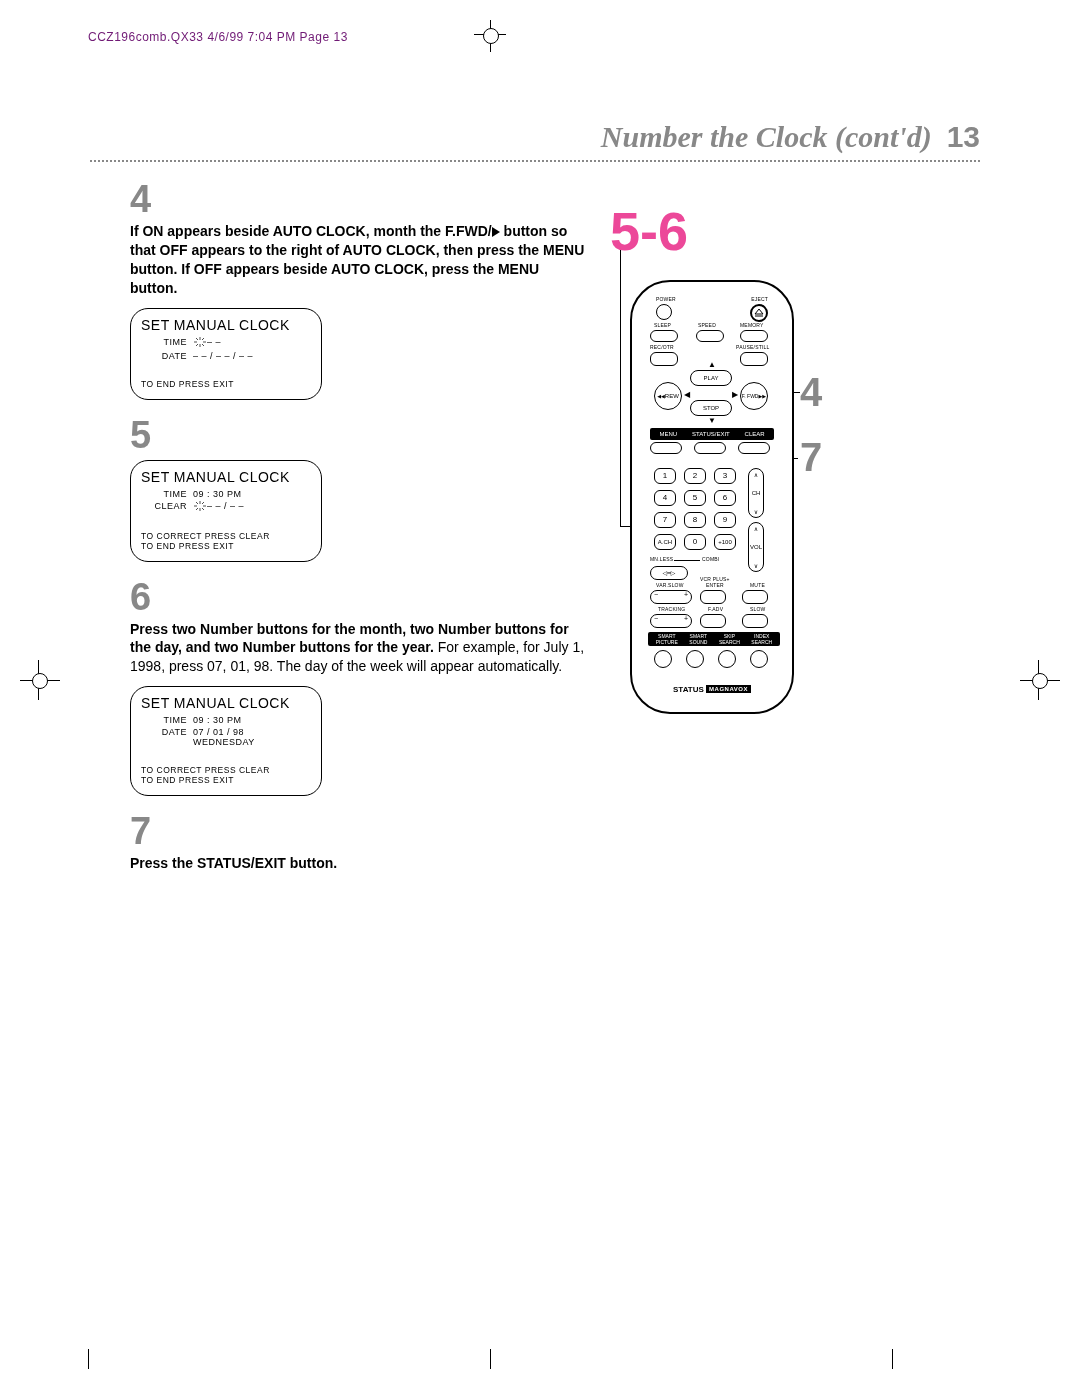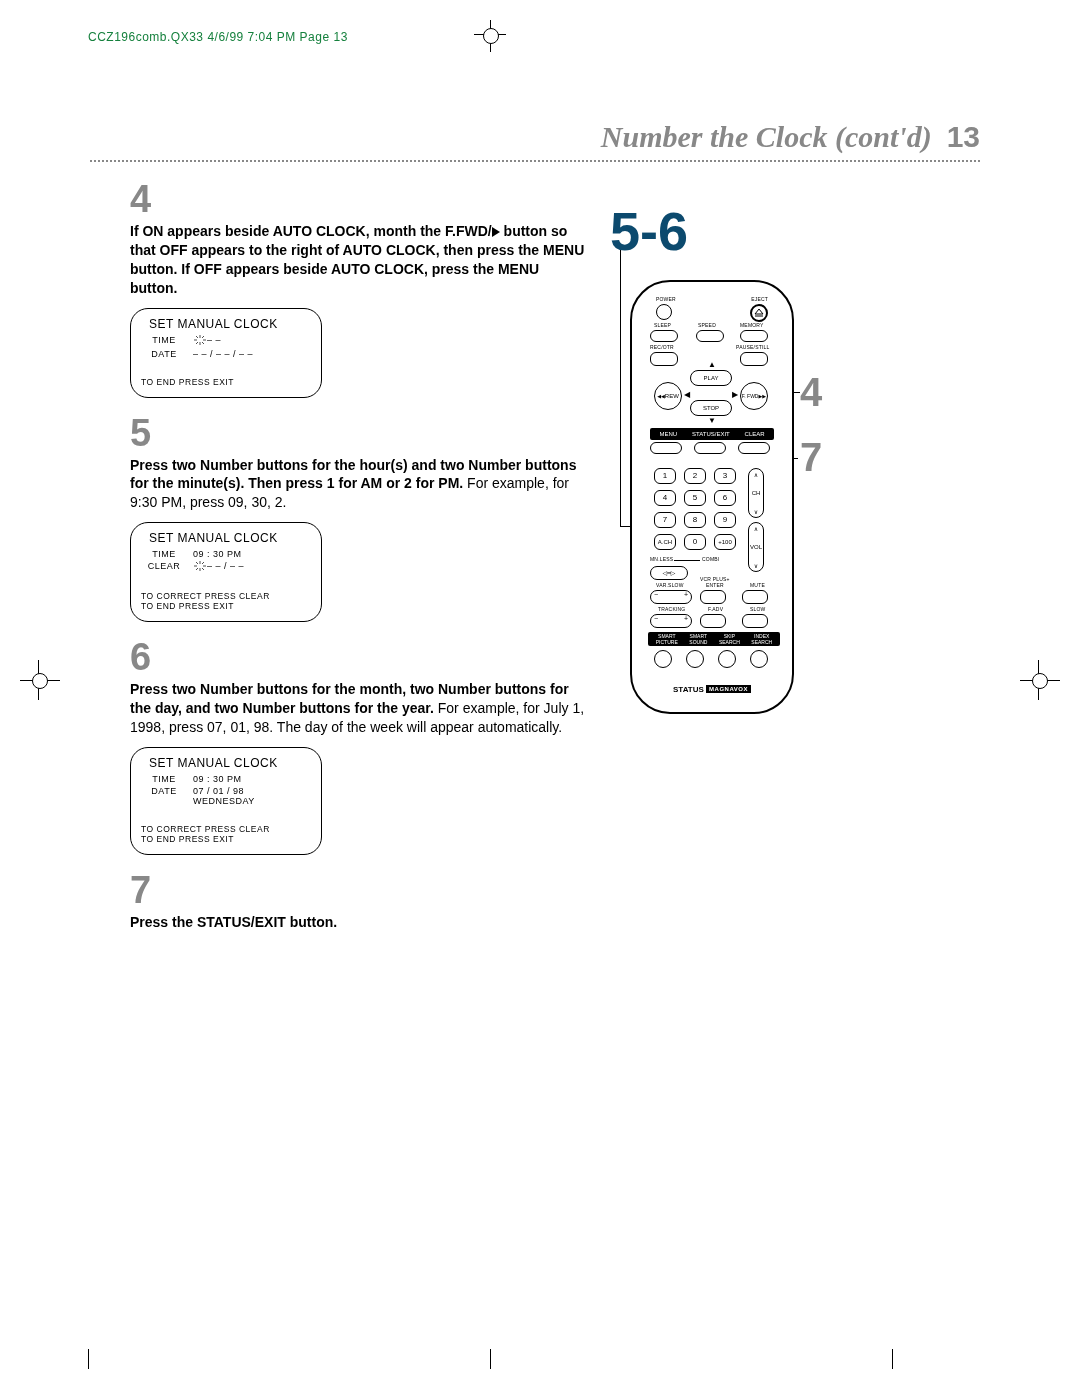--- a/index.html
+++ b/index.html
@@ -10,21 +10,21 @@
     color: #000;
     width: 1080px;
     height: 1397px;
     position: relative;
   }
   .page-header {
     position: absolute;
     top: 30px;
     left: 88px;
     font-size: 12px;
-    color: #15803d;
+    color: #701a75;
     letter-spacing: 0.5px;
   }
   .crop-top {
     position: absolute;
     top: 20px;
     left: 490px;
     width: 1px;
     height: 32px;
     background: #000;
   }
@@ -169,23 +169,23 @@
   .tv-box {
     width: 170px;
     border: 1px solid #000;
     border-radius: 18px;
     padding: 8px 10px 10px 10px;
     margin: 6px 0 16px 0;
     font-family: Arial, sans-serif;
     font-size: 9px;
     letter-spacing: 0.5px;
   }
-  .tv-title { font-size: 12px; margin-bottom: 4px; margin-left: 8px; }
+  .tv-title { font-size: 14px; margin-bottom: 4px; }
   .tv-row { display: flex; margin: 2px 0; }
-  .tv-lbl { width: 46px; text-align: center; padding-right: 6px; }
+  .tv-lbl { width: 46px; text-align: right; padding-right: 6px; }
   .tv-val { }
   .tv-blink { display: inline-block; vertical-align: middle; }
   .tv-bottom { margin-top: 18px; font-size: 8.5px; }
   .play-tri {
     display: inline-block;
     width: 0; height: 0;
     border-left: 8px solid #000;
     border-top: 5px solid transparent;
     border-bottom: 5px solid transparent;
     vertical-align: -1px;
@@ -196,21 +196,21 @@
     left: 590px;
     top: 220px;
     width: 380px;
   }
   .callout-56 {
     position: absolute;
     left: 20px;
     top: -20px;
     font-size: 54px;
     font-weight: bold;
-    color: #0c4a6e;
+    color: #ec4899;
   }
   .callout-4 {
     position: absolute;
     left: 210px;
     top: 150px;
     font-size: 40px;
     font-weight: bold;
     color: #888;
   }
   .callout-7 {
@@ -382,23 +382,20 @@
       <span class="tv-val">– –</span>
     </div>
     <div class="tv-row">
       <span class="tv-lbl">DATE</span>
       <span class="tv-val">– – / – – / – –</span>
     </div>
     <div class="tv-bottom">TO END PRESS EXIT</div>
   </div>
 
   <div class="step-num">5</div>
-  <p class="step-text">
-    <b>Press two Number buttons for the hour(s) and two Number buttons for the minute(s). Then press 1 for AM or 2 for PM.</b><span> For example, for 9:30 PM, press 09, 30, 2.</span>
-  </p>
   <div class="tv-box">
     <div class="tv-title">SET MANUAL CLOCK</div>
     <div class="tv-row">
       <span class="tv-lbl">TIME</span>
       <span class="tv-val">09 : 30 PM</span>
     </div>
     <div class="tv-row">
       <span class="tv-lbl">CLEAR</span>
       <span class="tv-blink">
         <svg width="14" height="10" viewBox="0 0 14 10">

